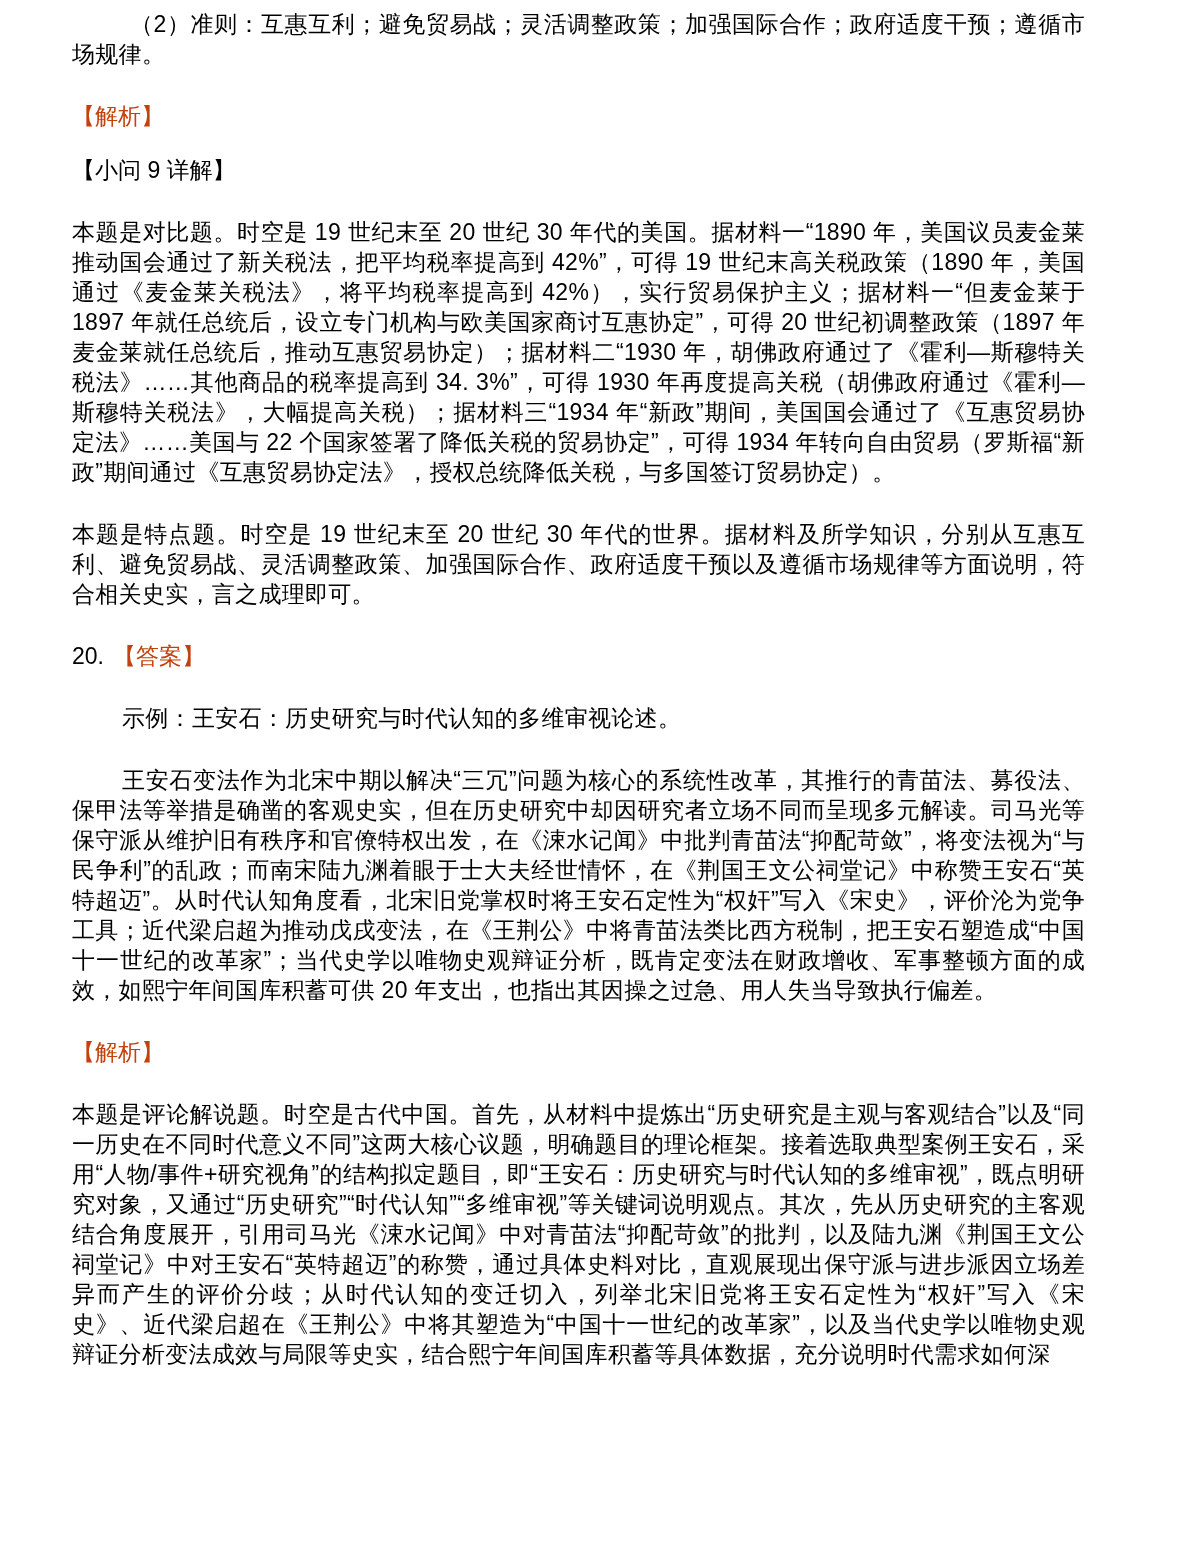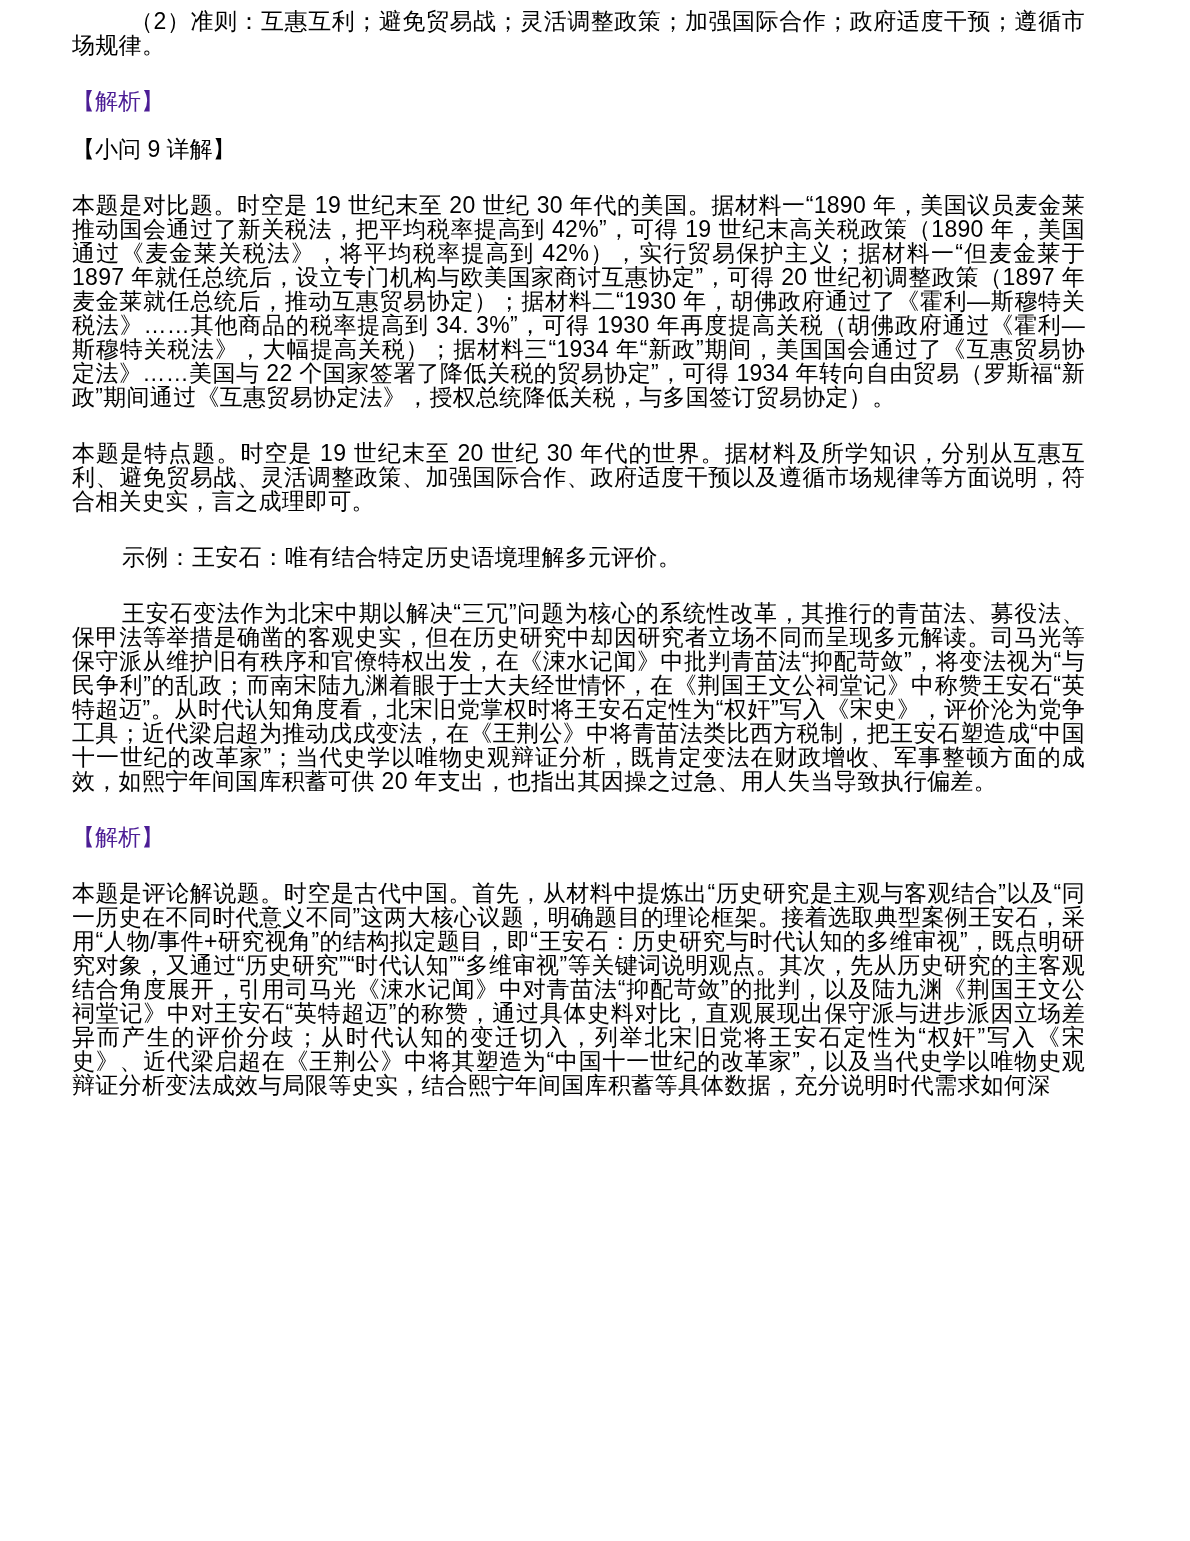--- a/index.html
+++ b/index.html
@@ -12,36 +12,36 @@
     height: 1541px;
     overflow: hidden;
     font-family: "Liberation Sans", "DejaVu Sans", sans-serif;
   }
   .doc {
     box-sizing: border-box;
     width: 1190px;
     padding: 9px 105px 0 72px;
     color: #000000;
     font-size: 23px;
-    line-height: 24px;
+    line-height: 30px;
   }
   .para {
     margin: 0 0 32px 0;
     text-align: justify;
     letter-spacing: 0.3px;
   }
   .heading {
     margin: 0 0 32px 0;
     text-align: left;
   }
   .heading.tight {
     margin-bottom: 24px;
   }
   .blue {
-    color: #4c1d95;
+    color: #c2410c;
   }
   .indent-a {
     text-indent: 58px;
   }
   .indent-b {
     text-indent: 50px;
   }
   .answer-line {
     margin: 0 0 32px 0;
   }
@@ -59,22 +59,25 @@
 
   <p class="heading blue tight">【解析】</p>
 
   <p class="heading">【小问 9 详解】</p>
 
   <p class="para">本题是对比题。时空是 19 世纪末至 20 世纪 30 年代的美国。据材料一“1890 年，美国议员麦金莱推动国会通过了新关税法，把平均税率提高到 42%”，可得 19 世纪末高关税政策（1890 年，美国通过《麦金莱关税法》，将平均税率提高到 42%），实行贸易保护主义；据材料一“但麦金莱于 1897 年就任总统后，设立专门机构与欧美国家商讨互惠协定”，可得 20 世纪初调整政策（1897 年麦金莱就任总统后，推动互惠贸易协定）；据材料二“1930 年，胡佛政府通过了《霍利—斯穆特关税法》……其他商品的税率提高到 34. 3%”，可得 1930 年再度提高关税（胡佛政府通过《霍利—斯穆特关税法》，大幅提高关税）；据材料三“1934 年“新政”期间，美国国会通过了《互惠贸易协定法》……美国与 22 个国家签署了降低关税的贸易协定”，可得 1934 年转向自由贸易（罗斯福“新政”期间通过《互惠贸易协定法》，授权总统降低关税，与多国签订贸易协定）。</p>
 
 
   <p class="para">本题是特点题。时空是 19 世纪末至 20 世纪 30 年代的世界。据材料及所学知识，分别从互惠互利、避免贸易战、灵活调整政策、加强国际合作、政府适度干预以及遵循市场规律等方面说明，符合相关史实，言之成理即可。</p>
 
+  <p class="answer-line">
+    <span class="num">20.</span><span class="blue">【答案】</span>
+  </p>
 
-  <p class="para indent-b">示例：王安石：唯有结合特定历史语境理解多元评价。</p>
+  <p class="para indent-b">示例：王安石：历史研究与时代认知的多维审视论述。</p>
 
   <p class="para indent-b">王安石变法作为北宋中期以解决“三冗”问题为核心的系统性改革，其推行的青苗法、募役法、保甲法等举措是确凿的客观史实，但在历史研究中却因研究者立场不同而呈现多元解读。司马光等保守派从维护旧有秩序和官僚特权出发，在《涑水记闻》中批判青苗法“抑配苛敛”，将变法视为“与民争利”的乱政；而南宋陆九渊着眼于士大夫经世情怀，在《荆国王文公祠堂记》中称赞王安石“英特超迈”。从时代认知角度看，北宋旧党掌权时将王安石定性为“权奸”写入《宋史》，评价沦为党争工具；近代梁启超为推动戊戌变法，在《王荆公》中将青苗法类比西方税制，把王安石塑造成“中国十一世纪的改革家”；当代史学以唯物史观辩证分析，既肯定变法在财政增收、军事整顿方面的成效，如熙宁年间国库积蓄可供 20 年支出，也指出其因操之过急、用人失当导致执行偏差。</p>
 
 
   <p class="heading blue">【解析】</p>
 
   <p class="para">本题是评论解说题。时空是古代中国。首先，从材料中提炼出“历史研究是主观与客观结合”以及“同一历史在不同时代意义不同”这两大核心议题，明确题目的理论框架。接着选取典型案例王安石，采用“人物/事件+研究视角”的结构拟定题目，即“王安石：历史研究与时代认知的多维审视”，既点明研究对象，又通过“历史研究”“时代认知”“多维审视”等关键词说明观点。其次，先从历史研究的主客观结合角度展开，引用司马光《涑水记闻》中对青苗法“抑配苛敛”的批判，以及陆九渊《荆国王文公祠堂记》中对王安石“英特超迈”的称赞，通过具体史料对比，直观展现出保守派与进步派因立场差异而产生的评价分歧；从时代认知的变迁切入，列举北宋旧党将王安石定性为“权奸”写入《宋史》、近代梁启超在《王荆公》中将其塑造为“中国十一世纪的改革家”，以及当代史学以唯物史观辩证分析变法成效与局限等史实，结合熙宁年间国库积蓄等具体数据，充分说明时代需求如何深</p>
 
 </div>
 

